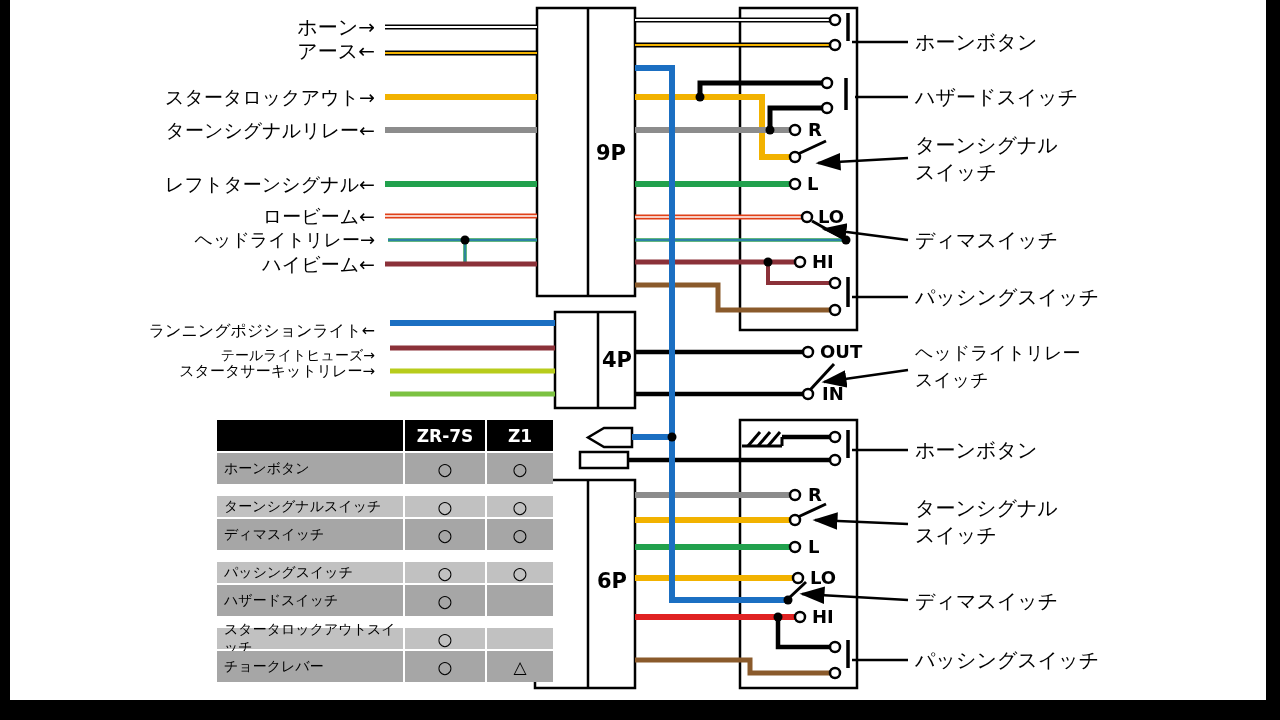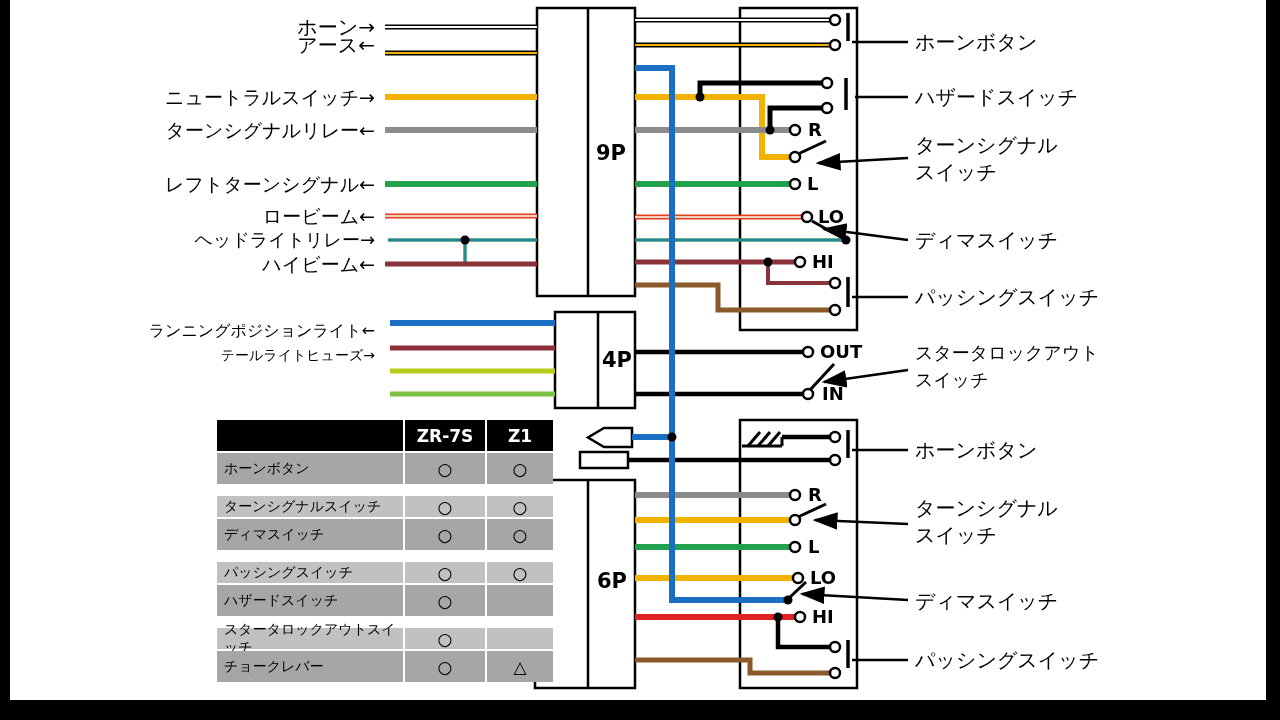--- a/index.html
+++ b/index.html
@@ -203,37 +203,38 @@
       <text x="820" y="358">OUT</text>
       <text x="822" y="400">IN</text>
       <text x="808" y="501">R</text>
       <text x="808" y="553">L</text>
       <text x="810" y="584">LO</text>
       <text x="812" y="623">HI</text>
     </g>
   </svg>
 
   <div class="lbl llabel" style="top:14px;font-size:20px">ホーン→</div>
-  <div class="lbl llabel" style="top:32px;font-size:20px">アース←</div>
-  <div class="lbl llabel" style="top:84px;font-size:19px">ニュートラルスイッチ→</div>
+  <div class="lbl llabel" style="top:38px;font-size:20px">アース←</div>
+  <div class="lbl llabel" style="top:84px;font-size:19px">スタータロックアウト→</div>
   <div class="lbl llabel" style="top:117px;font-size:19px">ターンシグナルリレー←</div>
   <div class="lbl llabel" style="top:171px;font-size:19px">レフトターンシグナル←</div>
   <div class="lbl llabel" style="top:203px;font-size:19px">ロービーム←</div>
   <div class="lbl llabel" style="top:227px;font-size:18px">ヘッドライトリレー→</div>
   <div class="lbl llabel" style="top:251px;font-size:19px">ハイビーム←</div>
   <div class="lbl llabel" style="top:318px;font-size:16px">ランニングポジションライト←</div>
   <div class="lbl llabel" style="top:342px;font-size:14px">テールライトヒューズ→</div>
+  <div class="lbl llabel" style="top:358px;font-size:15px">スタータサーキットリレー→</div>
 
   <div class="lbl rlabel" style="top:29px">ホーンボタン</div>
   <div class="lbl rlabel" style="top:84px">ハザードスイッチ</div>
   <div class="lbl rlabel" style="top:132px">ターンシグナル
 スイッチ</div>
   <div class="lbl rlabel" style="top:227px">ディマスイッチ</div>
   <div class="lbl rlabel" style="top:284px">パッシングスイッチ</div>
-  <div class="lbl rlabel" style="top:339px;font-size:18px">スタータロックアウト
+  <div class="lbl rlabel" style="top:339px;font-size:18px">ヘッドライトリレー
 スイッチ</div>
   <div class="lbl rlabel" style="top:437px">ホーンボタン</div>
   <div class="lbl rlabel" style="top:495px">ターンシグナル
 スイッチ</div>
   <div class="lbl rlabel" style="top:588px">ディマスイッチ</div>
   <div class="lbl rlabel" style="top:647px">パッシングスイッチ</div>
 
   <div id="compat">
     <div class="cell th"></div>
     <div class="cell th">ZR-7S</div>

